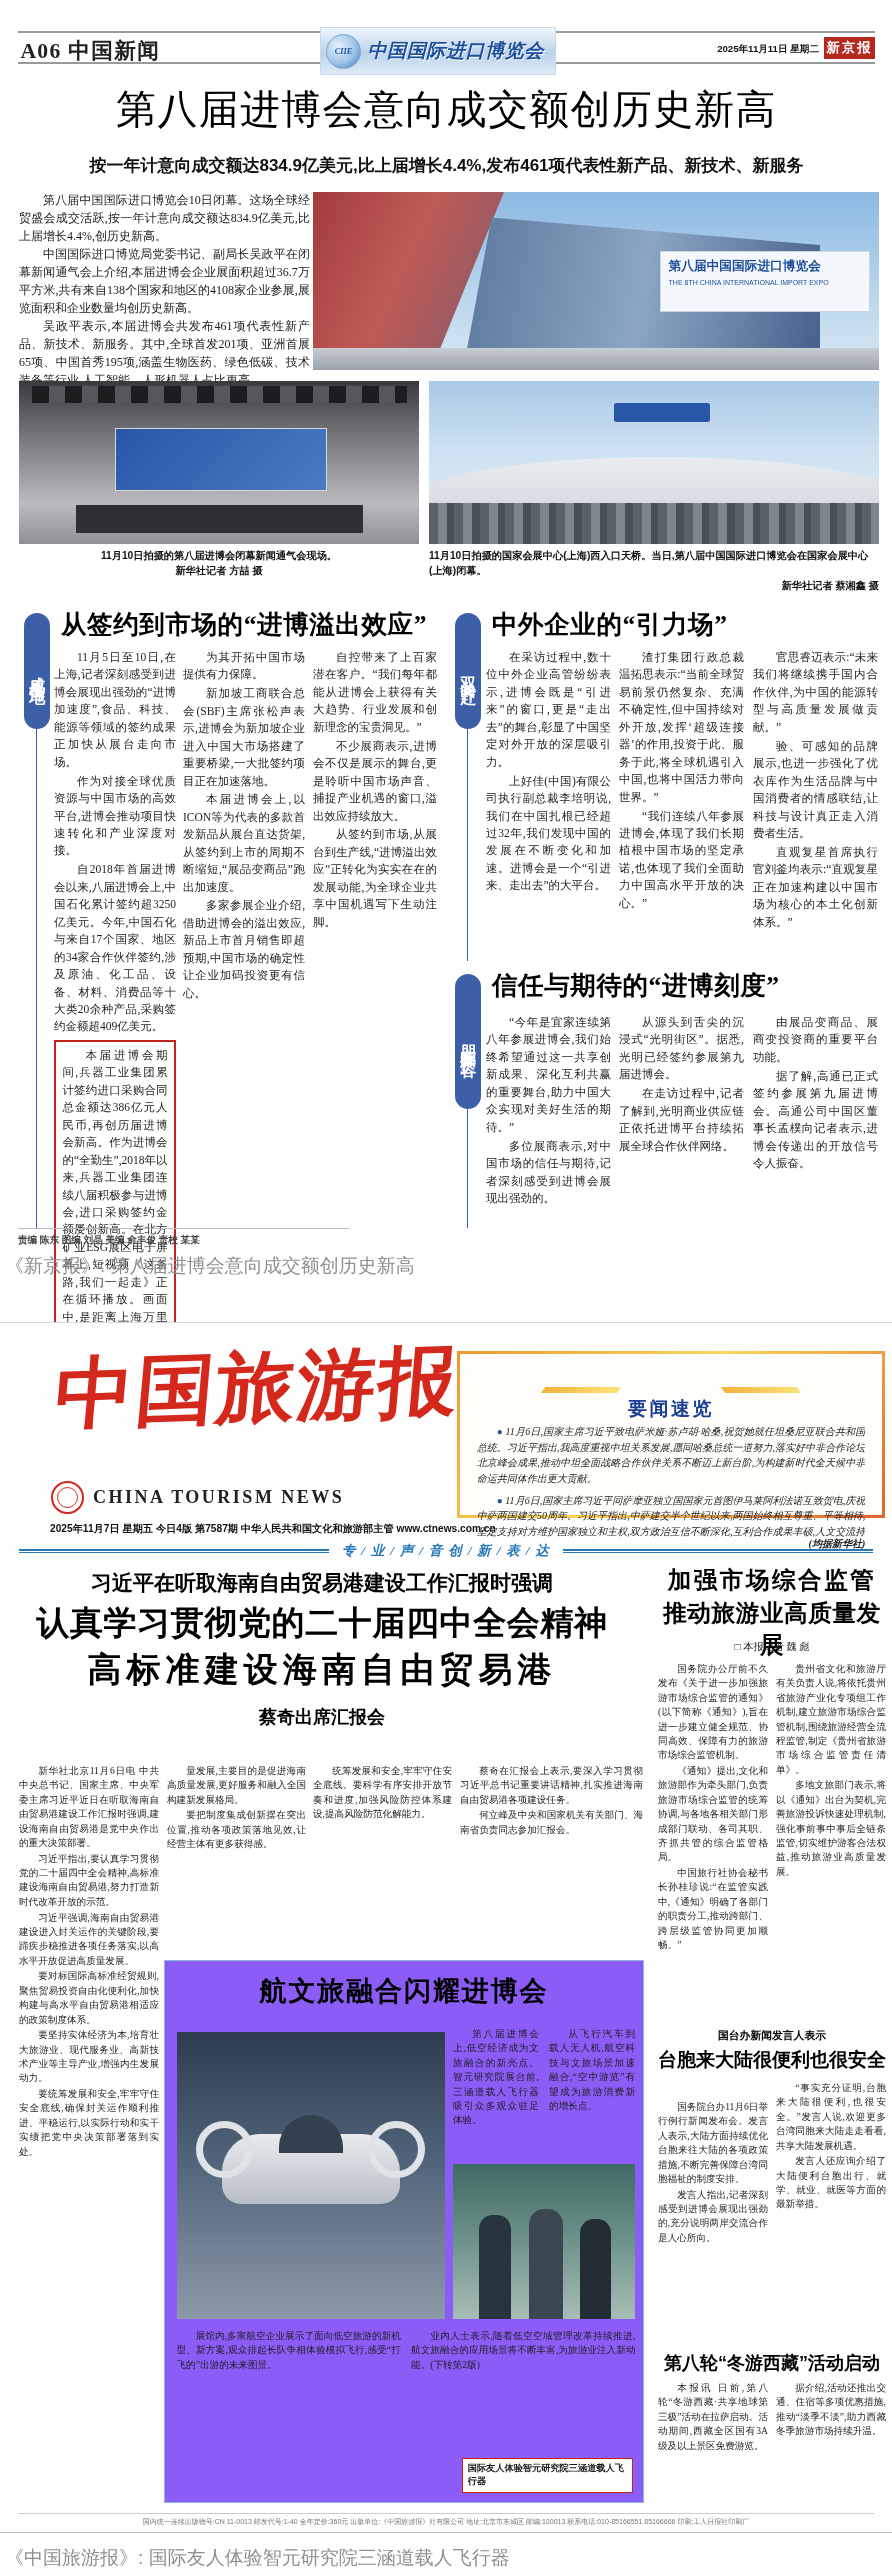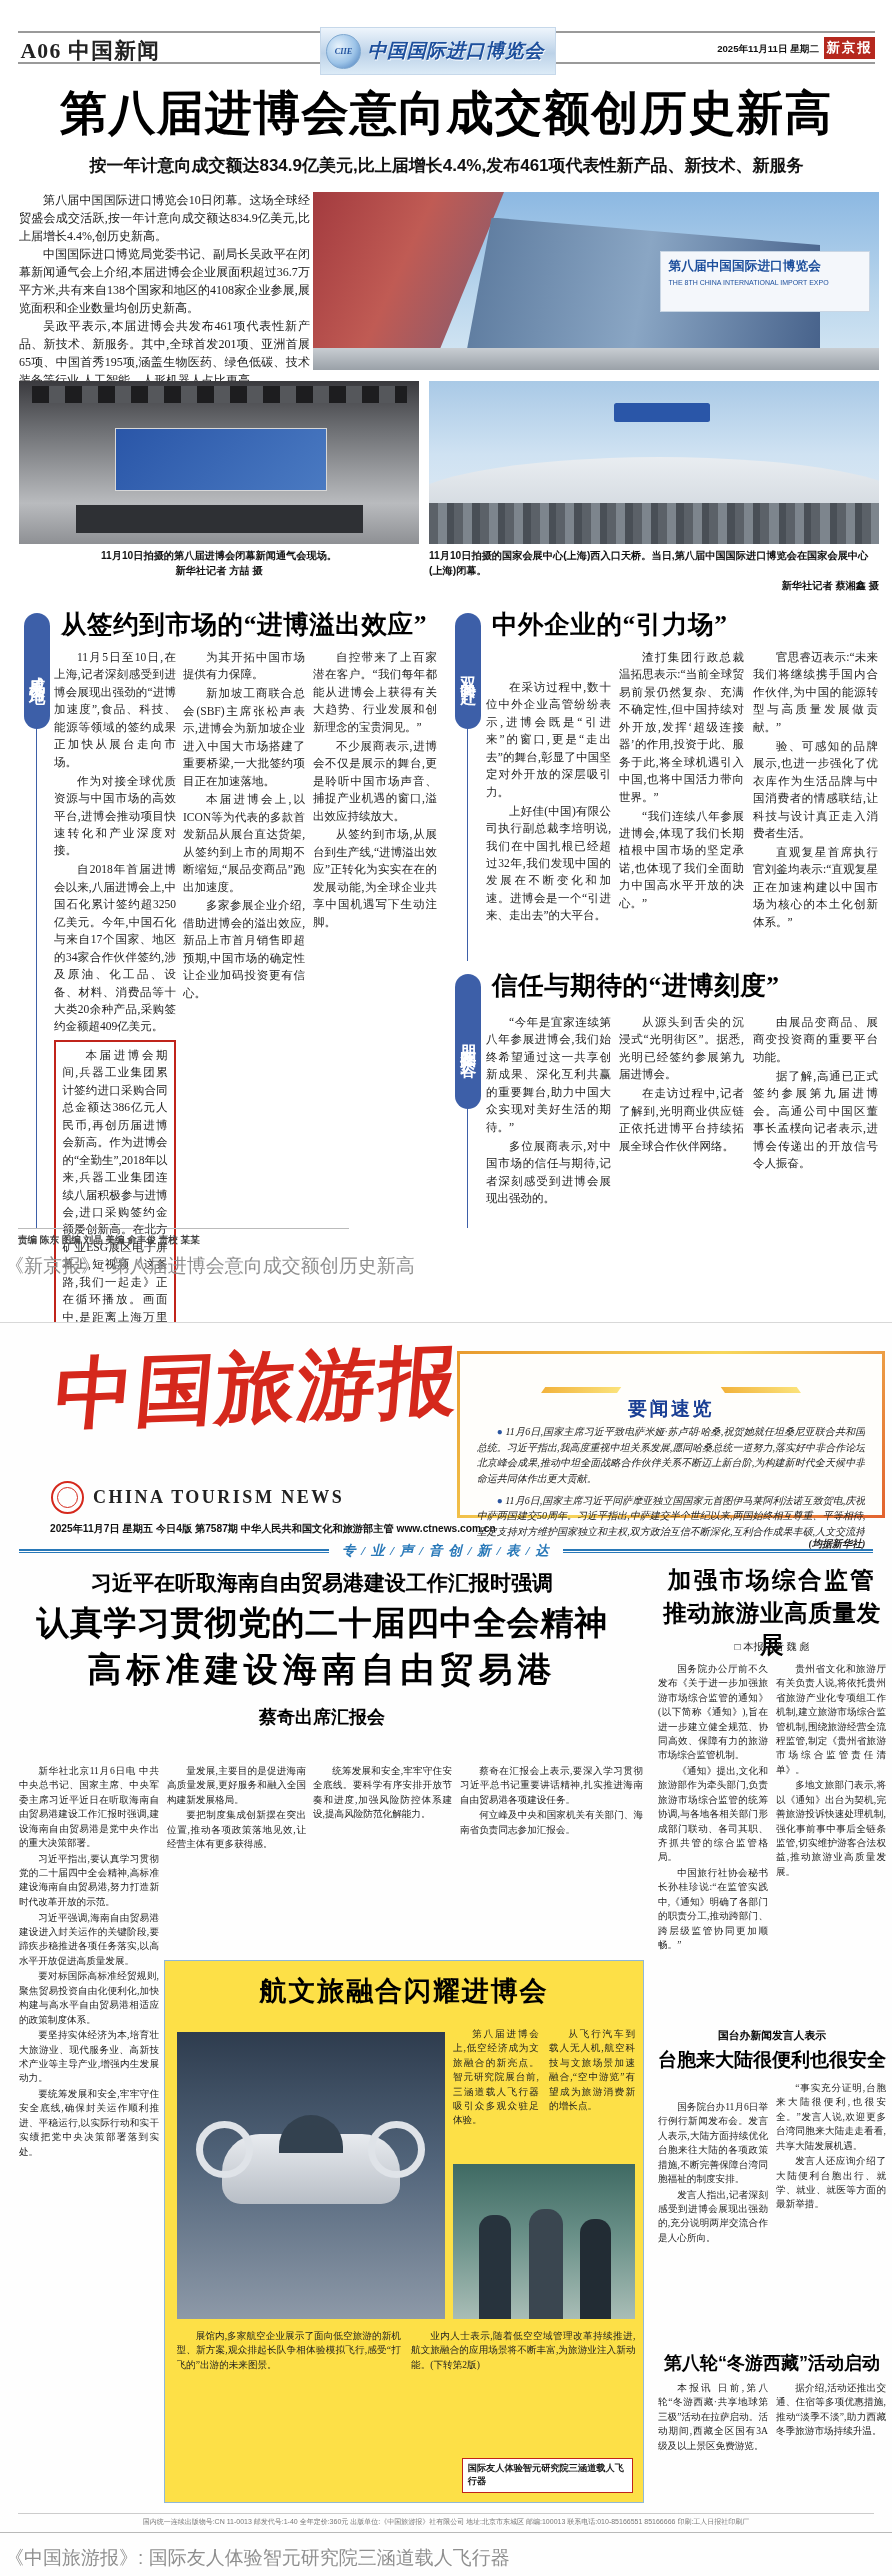--- a/index.html
+++ b/index.html
@@ -14,21 +14,21 @@
   .brand-box{background:#b5281e;color:#fff;font-size:13.4px;font-weight:bold;
              display:flex;align-items:center;justify-content:center;letter-spacing:1.9px;}
   .banner{background:linear-gradient(180deg,#eef5fc 0%,#bcd2e8 55%,#dcebf7 100%);
           border:0.6px solid #c6d8ea;display:flex;align-items:center;gap:6.4px;padding:2.5px 11.5px 2.5px 5.1px;}
   .banner-logo{width:33px;height:33px;border-radius:50%;
           background:radial-gradient(circle at 35% 35%,#e8f3fc,#9dc4e8 55%,#3f74b5);
           border:1.3px solid #7fa8d0;display:flex;align-items:center;justify-content:center;
           color:#1d4f9c;font-size:8.3px;font-weight:bold;font-style:italic;}
   .banner-text{color:#1d4f9c;font-size:19px;font-weight:900;font-style:italic;letter-spacing:0.6px;
           text-shadow:0.6px 0.6px 0 #ffffff;}
-  .headline1{width:100%;text-align:center;font-size:47px;font-weight:700;letter-spacing:1.3px;color:#000;}
+  .headline1{width:100%;text-align:center;font-size:40px;font-weight:400;letter-spacing:1.3px;color:#000;}
   .subheadline1{width:100%;text-align:center;font-size:17px;font-weight:bold;color:#111;}
   .bodycol{font-size:11.5px;line-height:1.52;text-align:justify;color:#1d1d1d;}
   .bodycol p{margin:0 0 1.3px 0;text-indent:2em;}
   .intro{font-size:12px;line-height:1.5;}
   .intro p{margin:0;text-indent:2em;text-align:justify;}
   .intro-byline{text-align:right;font-weight:bold;margin-top:2.5px;font-size:11.5px;}
   .photo{overflow:hidden;}
   .cap{font-size:10.2px;font-weight:bold;color:#111;line-height:1.45;
        font-family:"Liberation Sans",sans-serif;}
   .pill{width:25.5px;background:#3d5fa8;color:#fff;border-radius:14px;
@@ -63,21 +63,21 @@
   .slogan-line{flex:1;height:4.5px;border-top:2.5px solid #2878b8;border-bottom:0.6px solid #2878b8;box-sizing:border-box;}
   .slogan-text{color:#2878b8;font-size:13.4px;font-weight:bold;font-style:italic;letter-spacing:1.3px;white-space:nowrap;}
   .kicker2{font-size:21px;font-weight:900;text-align:center;color:#000;}
   .title2a{font-size:33px;font-weight:900;text-align:center;color:#000;letter-spacing:0.6px;}
   .title2b{font-size:34px;font-weight:900;text-align:center;color:#000;letter-spacing:5.1px;}
   .sub2{font-size:18px;font-weight:bold;text-align:center;color:#000;}
   .col15{font-size:9.6px;line-height:1.5;text-align:justify;color:#1d1d1d;}
   .col15 p{margin:0 0 1.3px 0;text-indent:2em;}
   .mk-title{font-size:23.6px;font-weight:900;text-align:center;letter-spacing:2.5px;color:#000;}
   .mk-byline{font-size:10.2px;text-align:center;color:#222;}
-  .expo-box{border:1.3px solid #8fb8d8;background:#fde047;}
+  .expo-box{border:1.3px solid #8fb8d8;background:#8b5cf6;}
   .expo-title{font-size:27px;font-weight:900;text-align:center;letter-spacing:1.9px;color:#000;}
   .two-col{column-count:2;column-gap:10.2px;}
   .redcap{border:1.9px solid #c0241b;background:#fff;padding:3.8px 5.1px;font-size:9.2px;font-weight:bold;line-height:1.4;}
   .tw-kicker{font-size:10.8px;font-weight:bold;text-align:center;color:#000;}
   .tw-title{font-size:19px;font-weight:900;text-align:center;color:#000;}
   .tb-title{font-size:18px;font-weight:900;text-align:center;color:#000;}
   .footer-tiny{font-size:7px;color:#777;white-space:nowrap;overflow:hidden;text-align:center;
                border-top:0.6px solid #ccc;padding-top:3.2px;font-family:"Liberation Sans",sans-serif;}
   .divider2{height:1.3px;background:#b9b9b9;}
 </style>
@@ -173,21 +173,21 @@
           <p>自控带来了上百家潜在客户。“我们每年都能从进博会上获得有关大趋势、行业发展和创新理念的宝贵洞见。”</p>
           <p>不少展商表示,进博会不仅是展示的舞台,更是聆听中国市场声音、捕捉产业机遇的窗口,溢出效应持续放大。</p>
           <p>从签约到市场,从展台到生产线,“进博溢出效应”正转化为实实在在的发展动能,为全球企业共享中国机遇写下生动注脚。</p>
         </div>
     </div>
 
     <div class="abs pill" style="left:455px;top:613px;height:96px;">双向奔赴</div>
     <div class="abs pill-line" style="left:467px;top:719px;height:242px;"></div>
     <div class="abs sec-title" style="left:492px;top:607px;">中外企业的“引力场”</div>
 
-    <div class="abs bodycol" style="left:486px;top:649px;width:125px;height:311px;overflow:hidden;margin-top:30px;">
+    <div class="abs bodycol" style="left:486px;top:649px;width:125px;height:311px;overflow:hidden;">
       <div>
           <p>在采访过程中,数十位中外企业高管纷纷表示,进博会既是“引进来”的窗口,更是“走出去”的舞台,彰显了中国坚定对外开放的深层吸引力。</p>
           <p>上好佳(中国)有限公司执行副总裁李培明说,我们在中国扎根已经超过32年,我们发现中国的发展在不断变化和加速。进博会是一个“引进来、走出去”的大平台。</p>
         </div>
     </div>
     <div class="abs bodycol" style="left:619px;top:649px;width:125px;height:311px;overflow:hidden;">
       <div>
           <p>渣打集团行政总裁温拓思表示:“当前全球贸易前景仍然复杂、充满不确定性,但中国持续对外开放,发挥‘超级连接器’的作用,投资于此、服务于此,将全球机遇引入中国,也将中国活力带向世界。”</p>
           <p>“我们连续八年参展进博会,体现了我们长期植根中国市场的坚定承诺,也体现了我们全面助力中国高水平开放的决心。”</p>
         </div>

